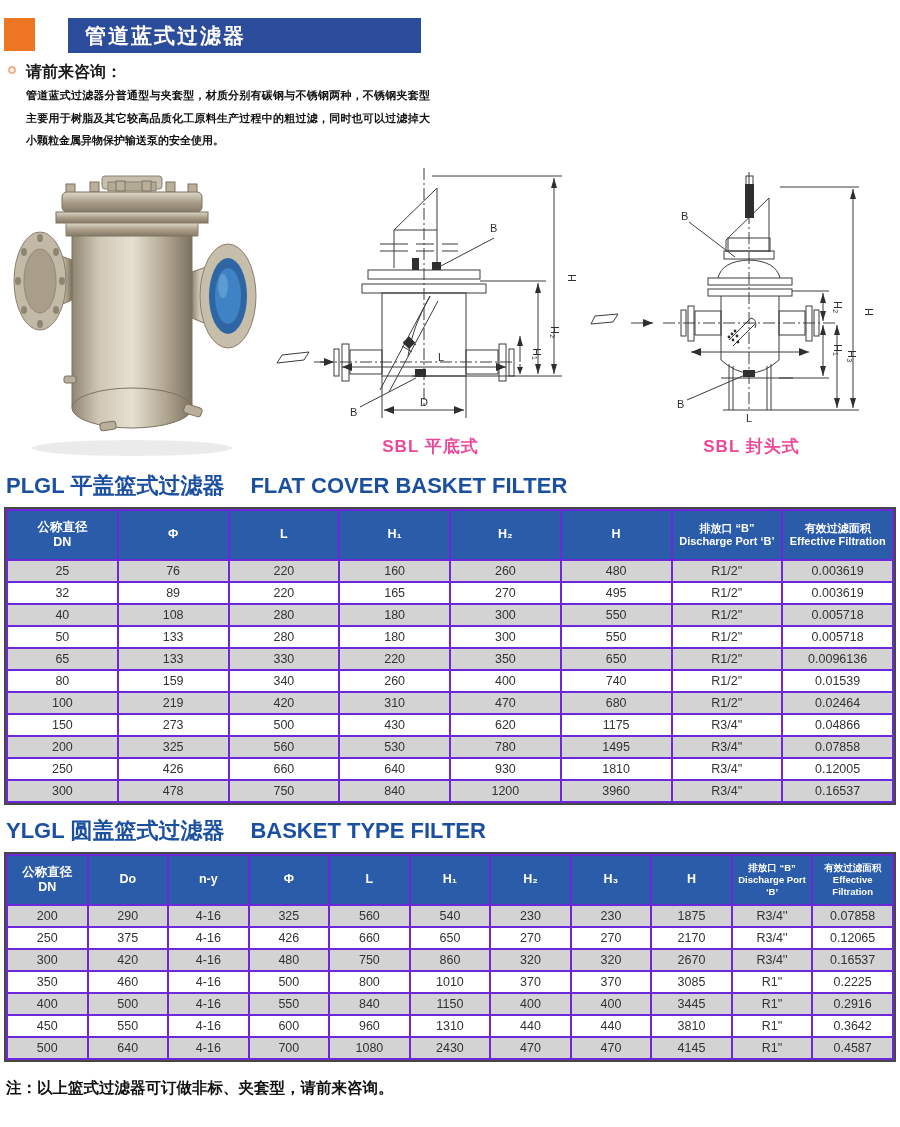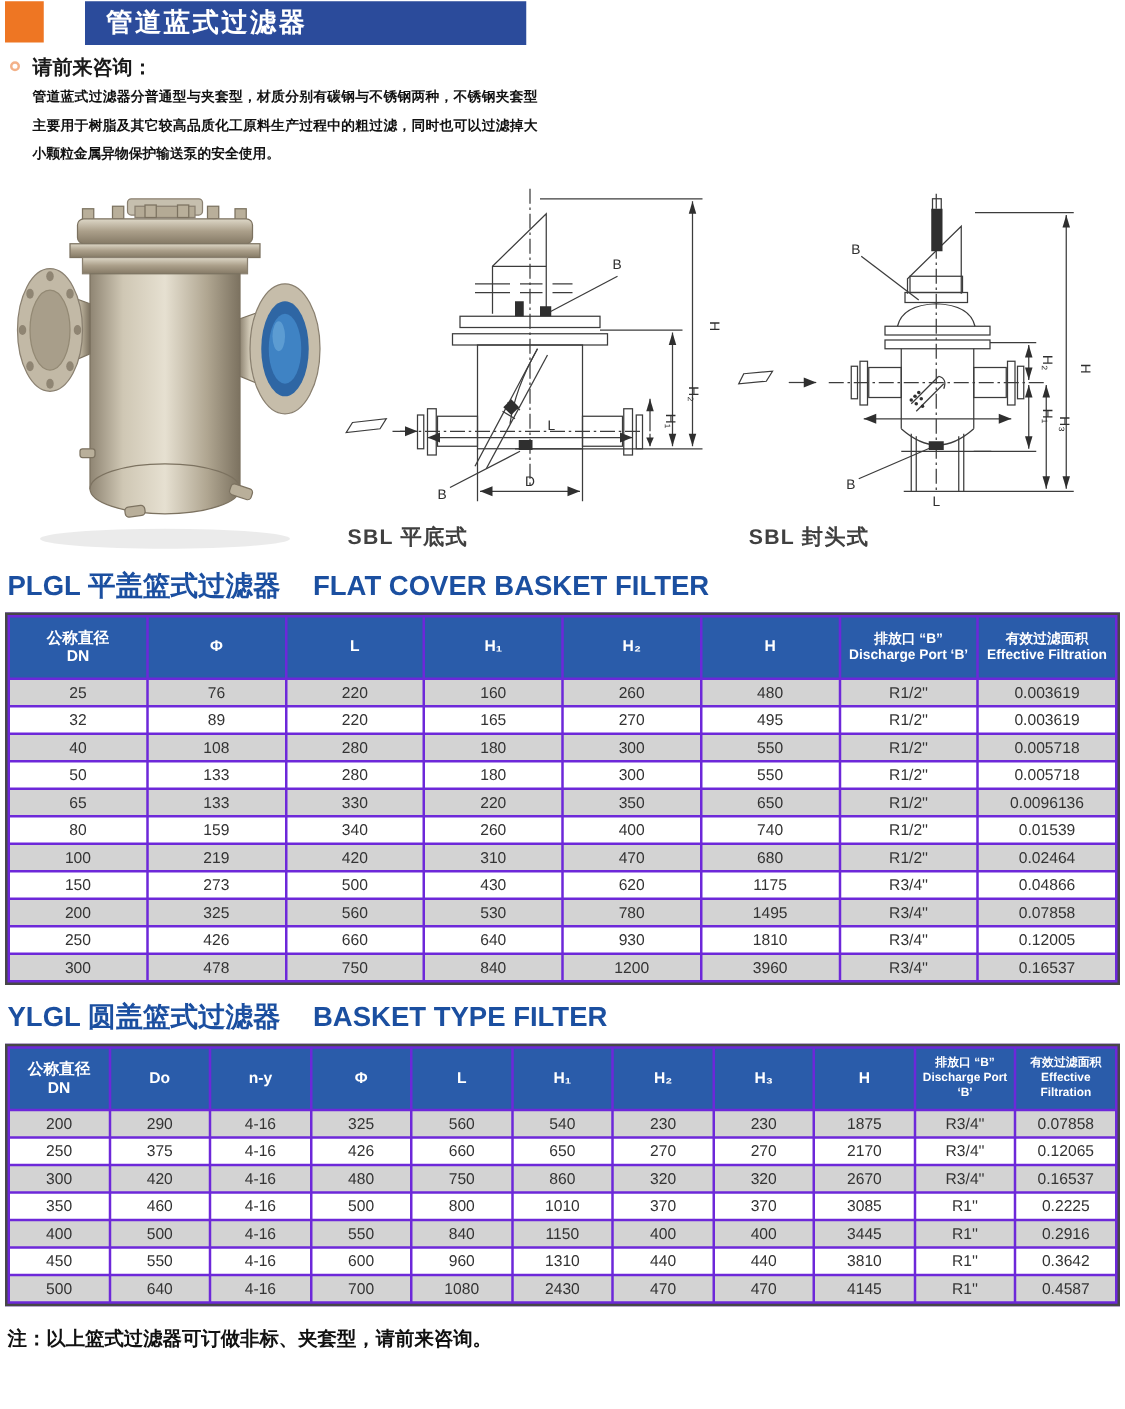--- a/index.html
+++ b/index.html
@@ -2,21 +2,21 @@
 <html><head>
 <meta charset="utf-8">
 <style>
   * { box-sizing: border-box; margin: 0; padding: 0; }
   html, body { background: #ffffff; }
   body {
     width: 900px; height: 1127px; overflow: hidden;
     font-family: "Liberation Sans", "DejaVu Sans", sans-serif;
     color: #1a1a1a;
   }
-  .page { position: relative; width: 900px; height: 1127px; padding: 1px 3px 0 4px; }
+  .page { position: relative; width: 900px; height: 1127px; padding: 18px 3px 0 4px; }
 
   
   .header-row { display: flex; align-items: stretch; height: 35px; }
   .orange-block { width: 31px; height: 33px; background: #ee7623; flex: 0 0 auto; }
   .title-bar {
     margin-left: 33px; width: 353px; background: #2b4b9b; color: #fff;
     font-size: 21px; font-weight: bold; line-height: 35px; padding-left: 17px;
     letter-spacing: 2px;
   }
 
@@ -31,22 +31,22 @@
     font-size: 11px; font-weight: 600; line-height: 22.5px;
     width: 404px; text-align: justify; margin-top: 2px; color: #111;
   }
 
   
   .figures { display: flex; margin-top: 8px; height: 300px; }
   .fig { position: relative; }
   .fig-photo { width: 258px; }
   .fig-diagram { width: 321px; }
   .fig-caption {
-    position: absolute; left: 16px; right: 0; bottom: 2px; 
-    font-size: 17px; font-weight: 600; color: #404040; letter-spacing: 1px;
+    position: absolute; left: 16px; right: 0; bottom: 2px; text-align: center;
+    font-size: 17px; font-weight: 600; color: #ec4899; letter-spacing: 1px;
   }
   .dwg { stroke: #3c3c3c; fill: none; stroke-width: 1; }
   .dwg-fill { fill: #2f2f2f; stroke: none; }
   .dim-label { font-size: 11px; fill: #2f2f2f; stroke: none; font-family: "Liberation Sans", sans-serif; }
 
   
   .section-title { margin: 11px 0 6px 2px; font-size: 22px; font-weight: bold; color: #1b4fa0; }
   .section-title .en { margin-left: 26px; }
 
   

